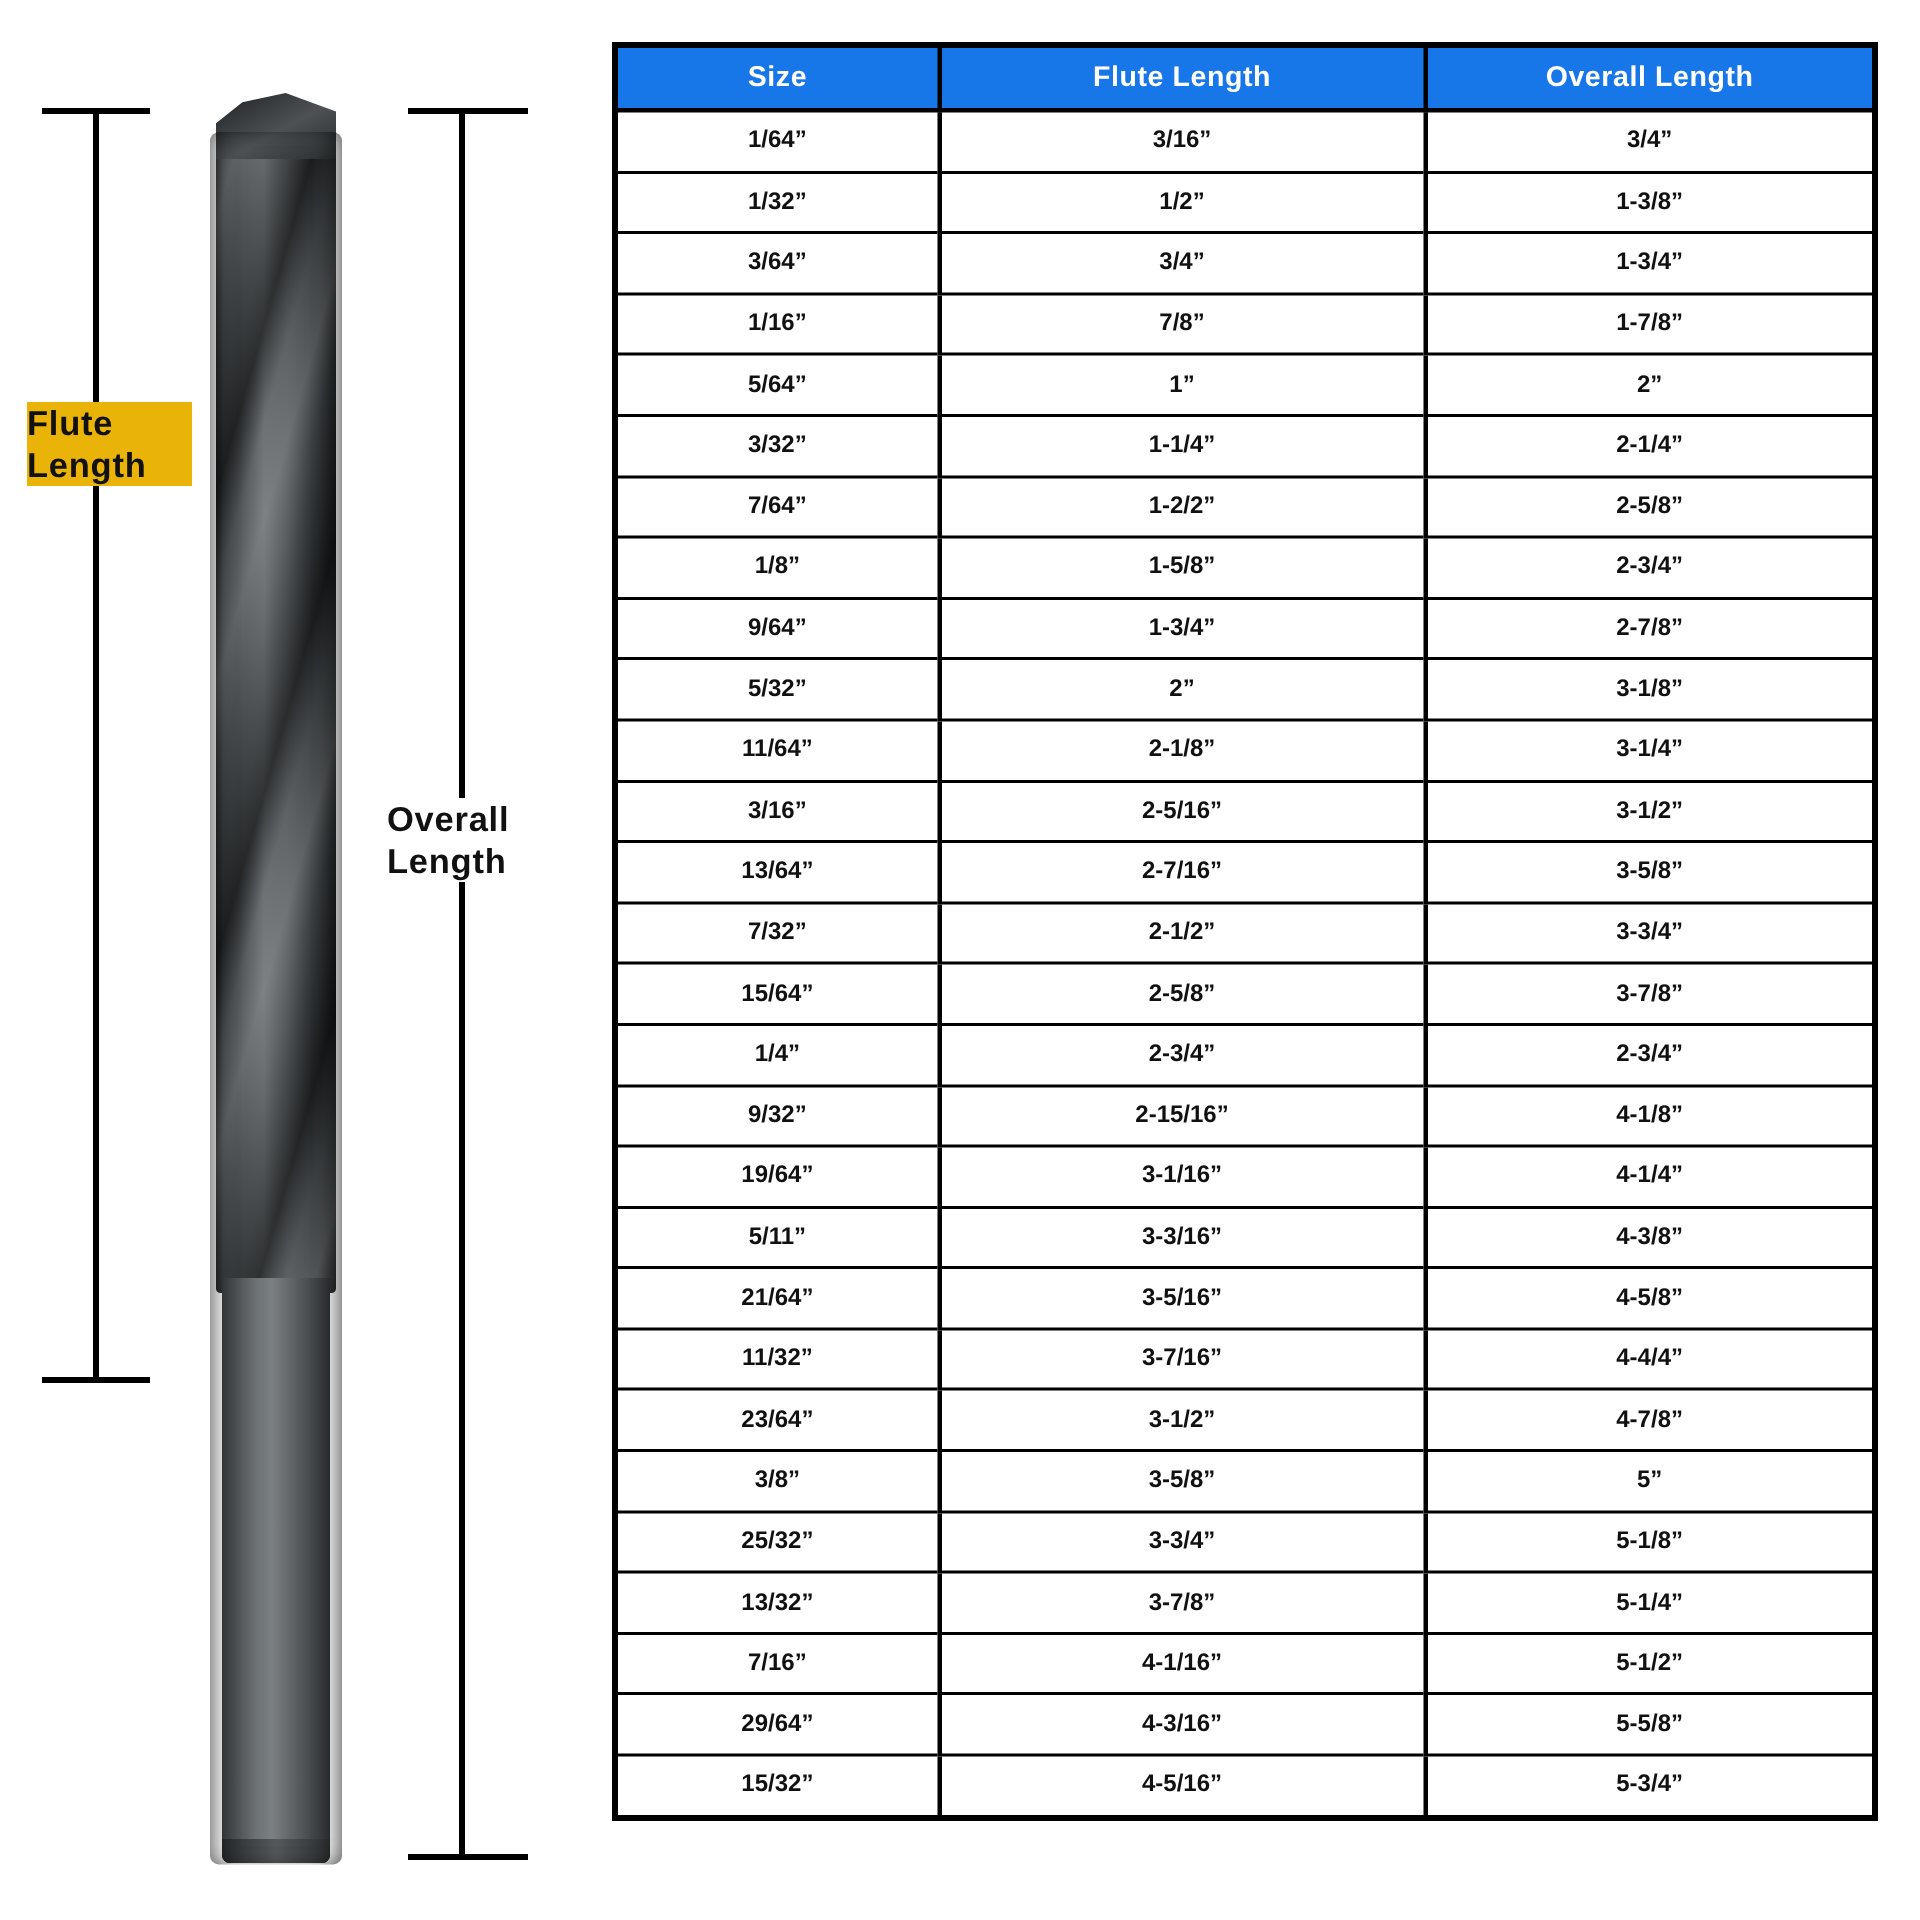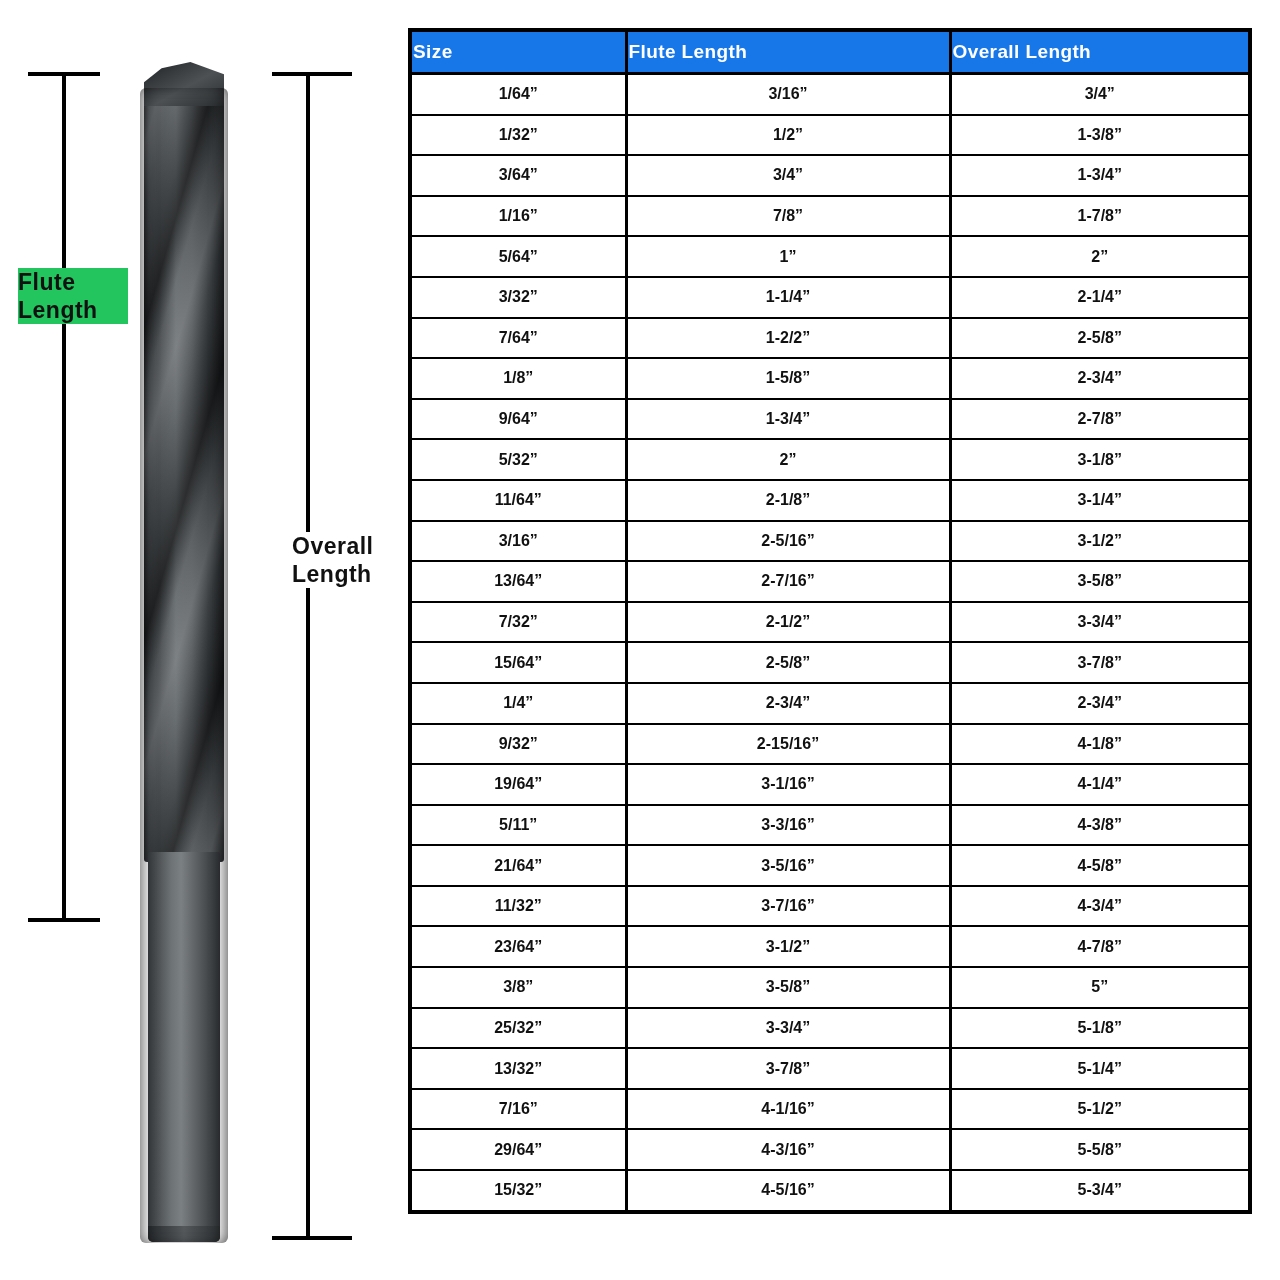--- a/index.html
+++ b/index.html
@@ -135,21 +135,21 @@
   table.spec th {
     background: #1877e8;
     color: #fff;
     font-size: 19px;
     font-weight: bold;
     letter-spacing: 0.4px;
     height: 38px;
     border-left: 3px solid #000;
     border-right: 3px solid #000;
     border-bottom: 3px solid #000;
-    text-align: left;
+    text-align: center;
     font-family: "Liberation Sans", sans-serif;
   }
   table.spec td {
     font-size: 16px;
     font-weight: bold;
     color: #111;
     text-align: center;
     height: 36.6px;
     border-left: 3px solid #000;
     border-right: 3px solid #000;
@@ -171,29 +171,29 @@
     <div class="bit-wrap">
       <div class="bit-flute"></div>
       <div class="bit-tip"></div>
       <div class="bit-shank"></div>
       <div class="bit-shadow"></div>
     </div>
 
     <div class="dim-line" style="left:62px; top:72px; height:850px;"></div>
     <div class="dim-cap" style="left:28px; top:72px; width:72px;"></div>
     <div class="dim-cap" style="left:28px; top:918px; width:72px;"></div>
-    <div class="dim-label" style="left:18px; top:268px; width:110px; background:#22c55e; text-align:left;">
+    <div class="dim-label" style="left:18px; top:268px; width:110px; background:#eab308; text-align:left;">
       <div>Flute</div>
       <div>Length</div>
     </div>
 
     <div class="dim-line" style="left:306px; top:72px; height:1168px;"></div>
     <div class="dim-cap" style="left:272px; top:72px; width:80px;"></div>
     <div class="dim-cap" style="left:272px; top:1236px; width:80px;"></div>
-    <div class="dim-label" style="left:258px; top:532px; width:130px; background:#fff; text-align:left;margin-left:34px;">
+    <div class="dim-label" style="left:258px; top:532px; width:130px; background:#fff; text-align:left;">
       <div>Overall</div>
       <div>Length</div>
     </div>
   </div>
 
   <div class="table-area">
     <table class="spec">
       <colgroup>
         <col class="c1">
           <col class="c2">
@@ -303,21 +303,21 @@
             <td>4-3/8”</td>
           </tr>
           <tr>
             <td>21/64”</td>
             <td>3-5/16”</td>
             <td>4-5/8”</td>
           </tr>
           <tr>
             <td>11/32”</td>
             <td>3-7/16”</td>
-            <td>4-3/4”</td>
+            <td>4-4/4”</td>
           </tr>
           <tr>
             <td>23/64”</td>
             <td>3-1/2”</td>
             <td>4-7/8”</td>
           </tr>
           <tr>
             <td>3/8”</td>
             <td>3-5/8”</td>
             <td>5”</td>

